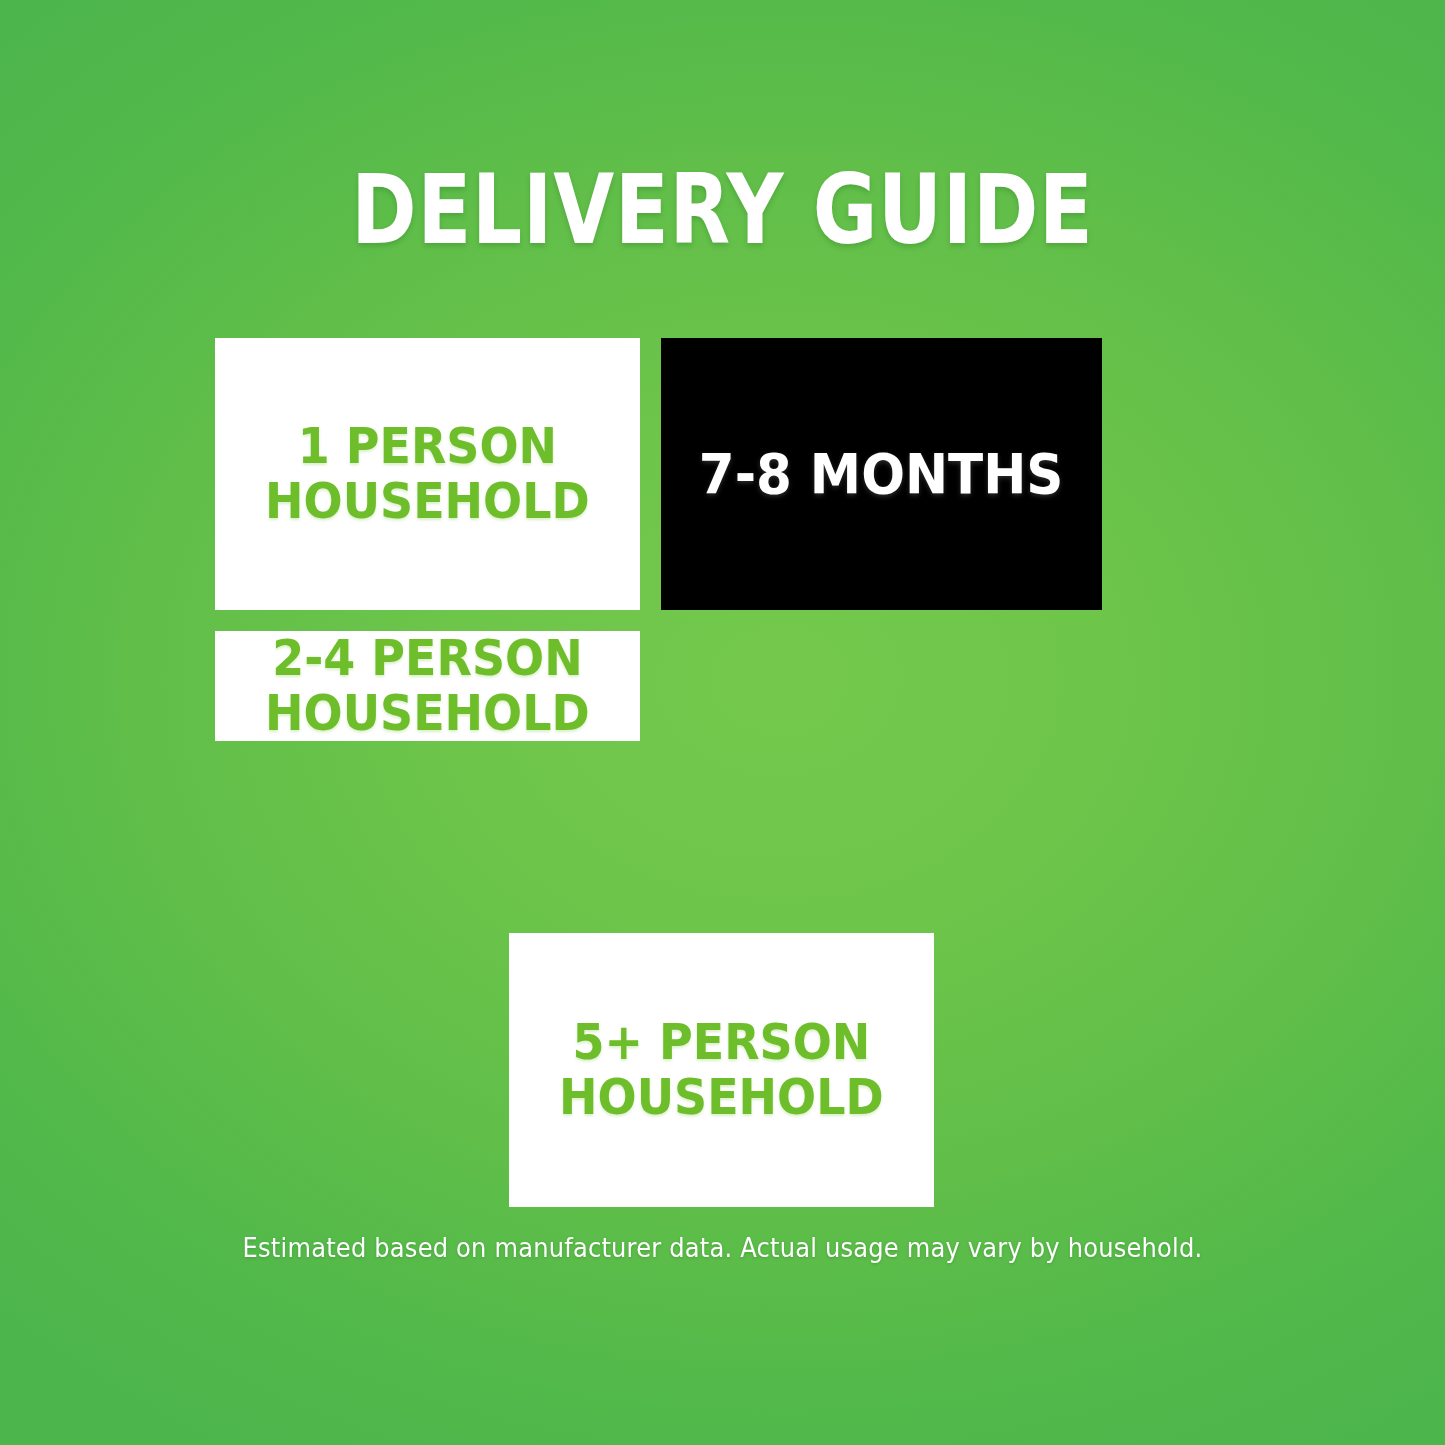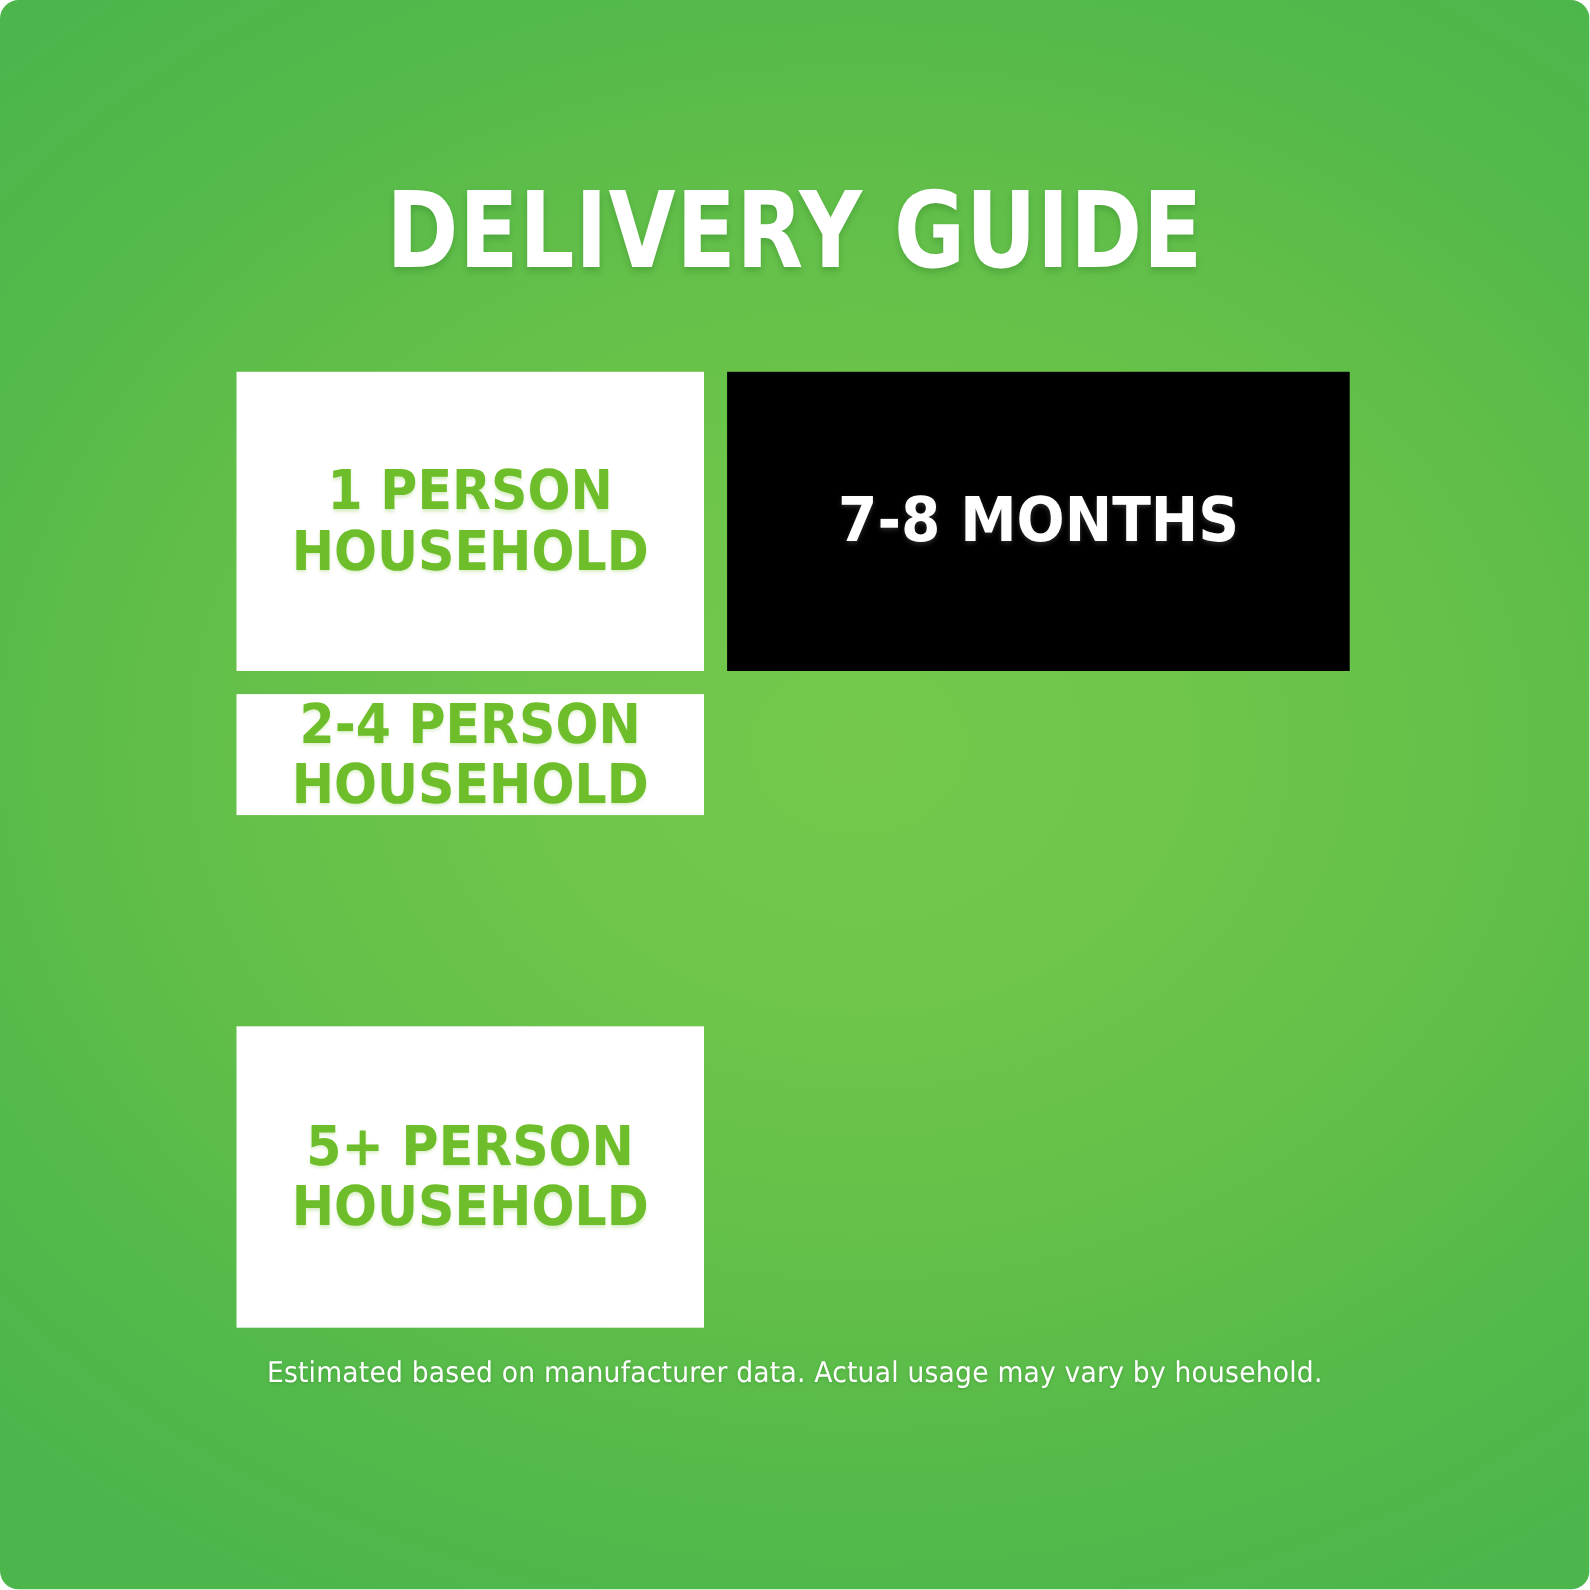--- a/index.html
+++ b/index.html
@@ -19,21 +19,20 @@
     height: 1445px;
     box-sizing: border-box;
     background:
       radial-gradient(ellipse 78% 62% at 54% 47%,
         #74c94c 0%,
         #6dc54a 30%,
         #60be49 58%,
         #52b94a 80%,
         #4cb54c 100%);
     overflow: hidden;
-    border-radius: 17px;
   }
 
   
   #title {
     position: absolute;
     top: 162px;
     left: 0;
     width: 1445px;
     text-align: center;
     color: #ffffff;
@@ -59,21 +58,21 @@
     gap: 21px;
   }
 
   .guide-row {
     display: flex;
     flex-direction: row;
     gap: 21px;
     height: 272px;
   }
   .guide-row.row-2 { height: 281px; flex-direction: column; }
-  .guide-row.row-3 { height: 274px; }
+  .guide-row.row-3 { height: 274px; justify-content: center; }
 
   .cell {
     display: flex;
     align-items: center;
     justify-content: center;
     text-align: center;
     box-sizing: border-box;
   }
 
   .cell-household {
@@ -83,21 +82,21 @@
     font-family: "DejaVu Sans", sans-serif;
     font-weight: bold;
     font-size: 50px;
     line-height: 1.1;
     letter-spacing: 0px;
     padding: 0 18px;
     text-shadow: 0 2px 3px rgba(110, 190, 43, 0.25);
   }
 
   .cell-duration {
-    width: 566px;
+    width: 441px;
     background: #000000;
     color: #ffffff;
     font-family: "DejaVu Sans", sans-serif;
     font-weight: bold;
     font-size: 56px;
     line-height: 1.05;
     letter-spacing: 0px;
     padding: 0 8px;
     text-shadow: 0 2px 5px rgba(255, 255, 255, 0.18);
   }

